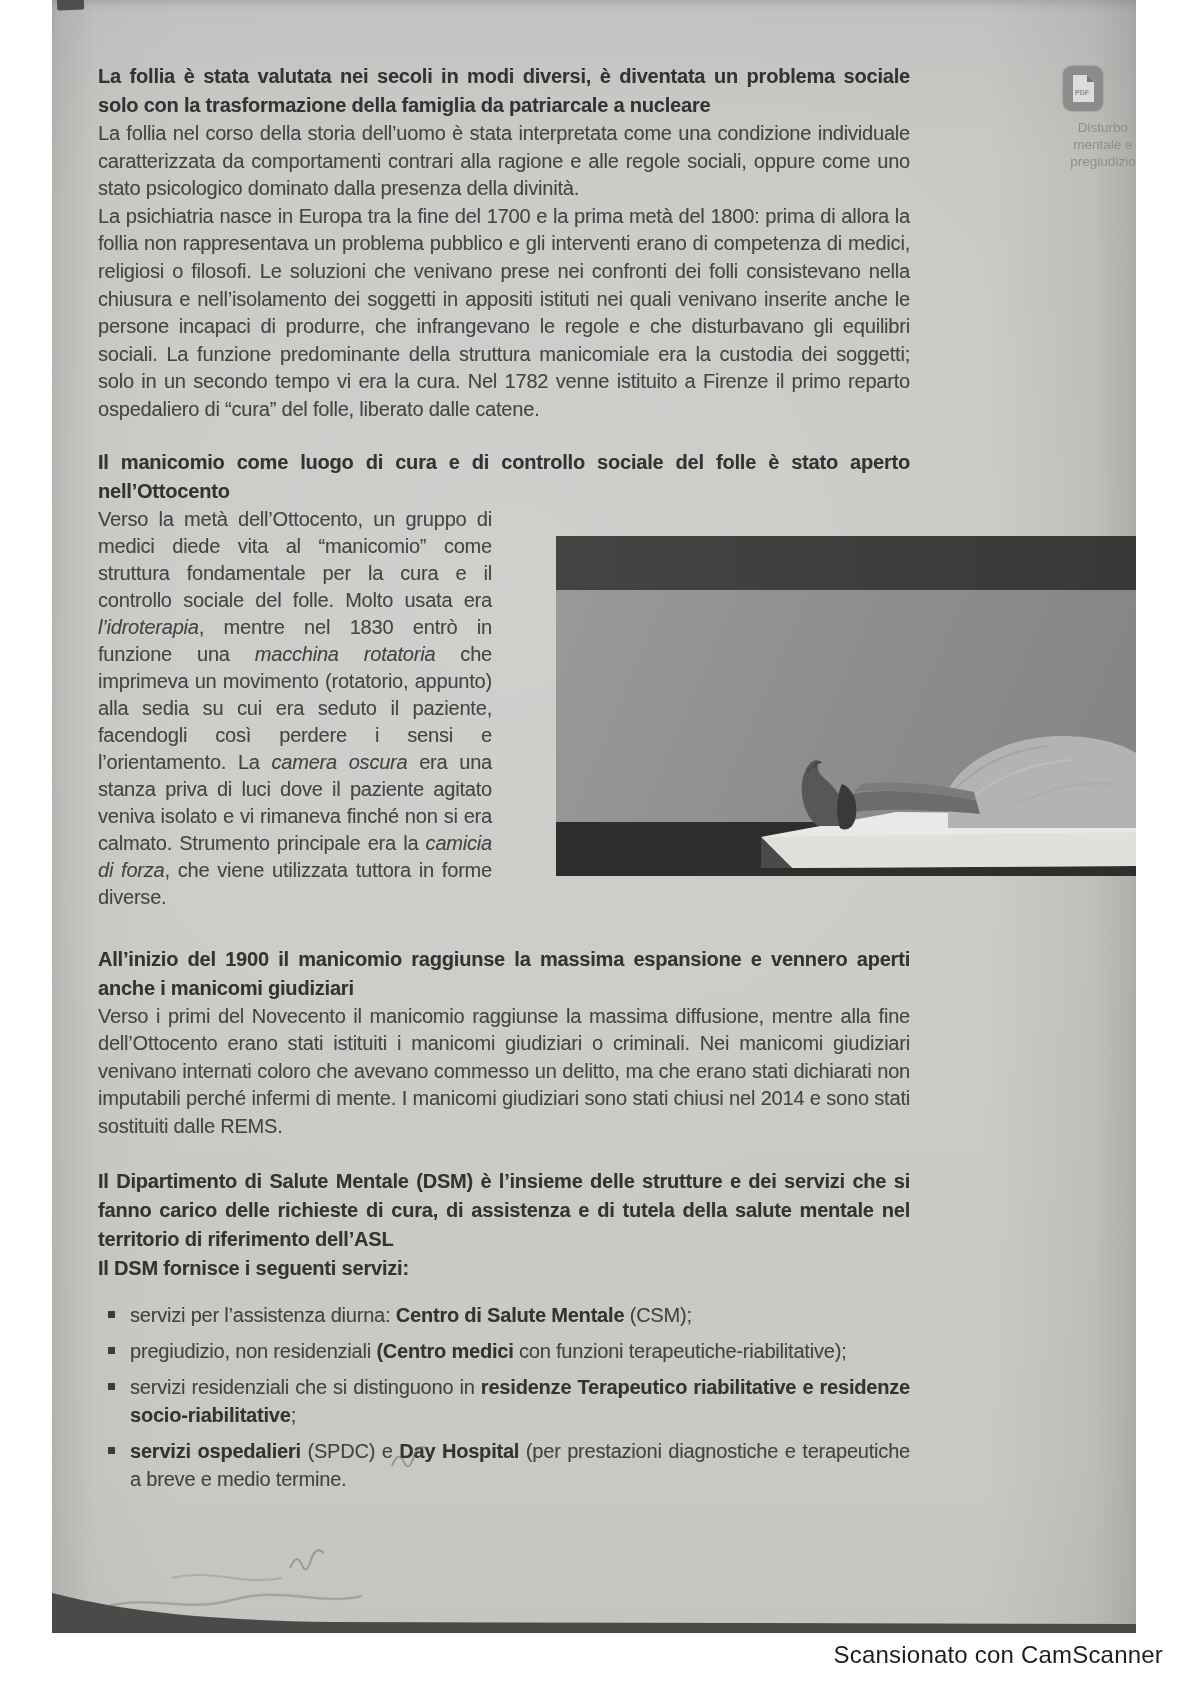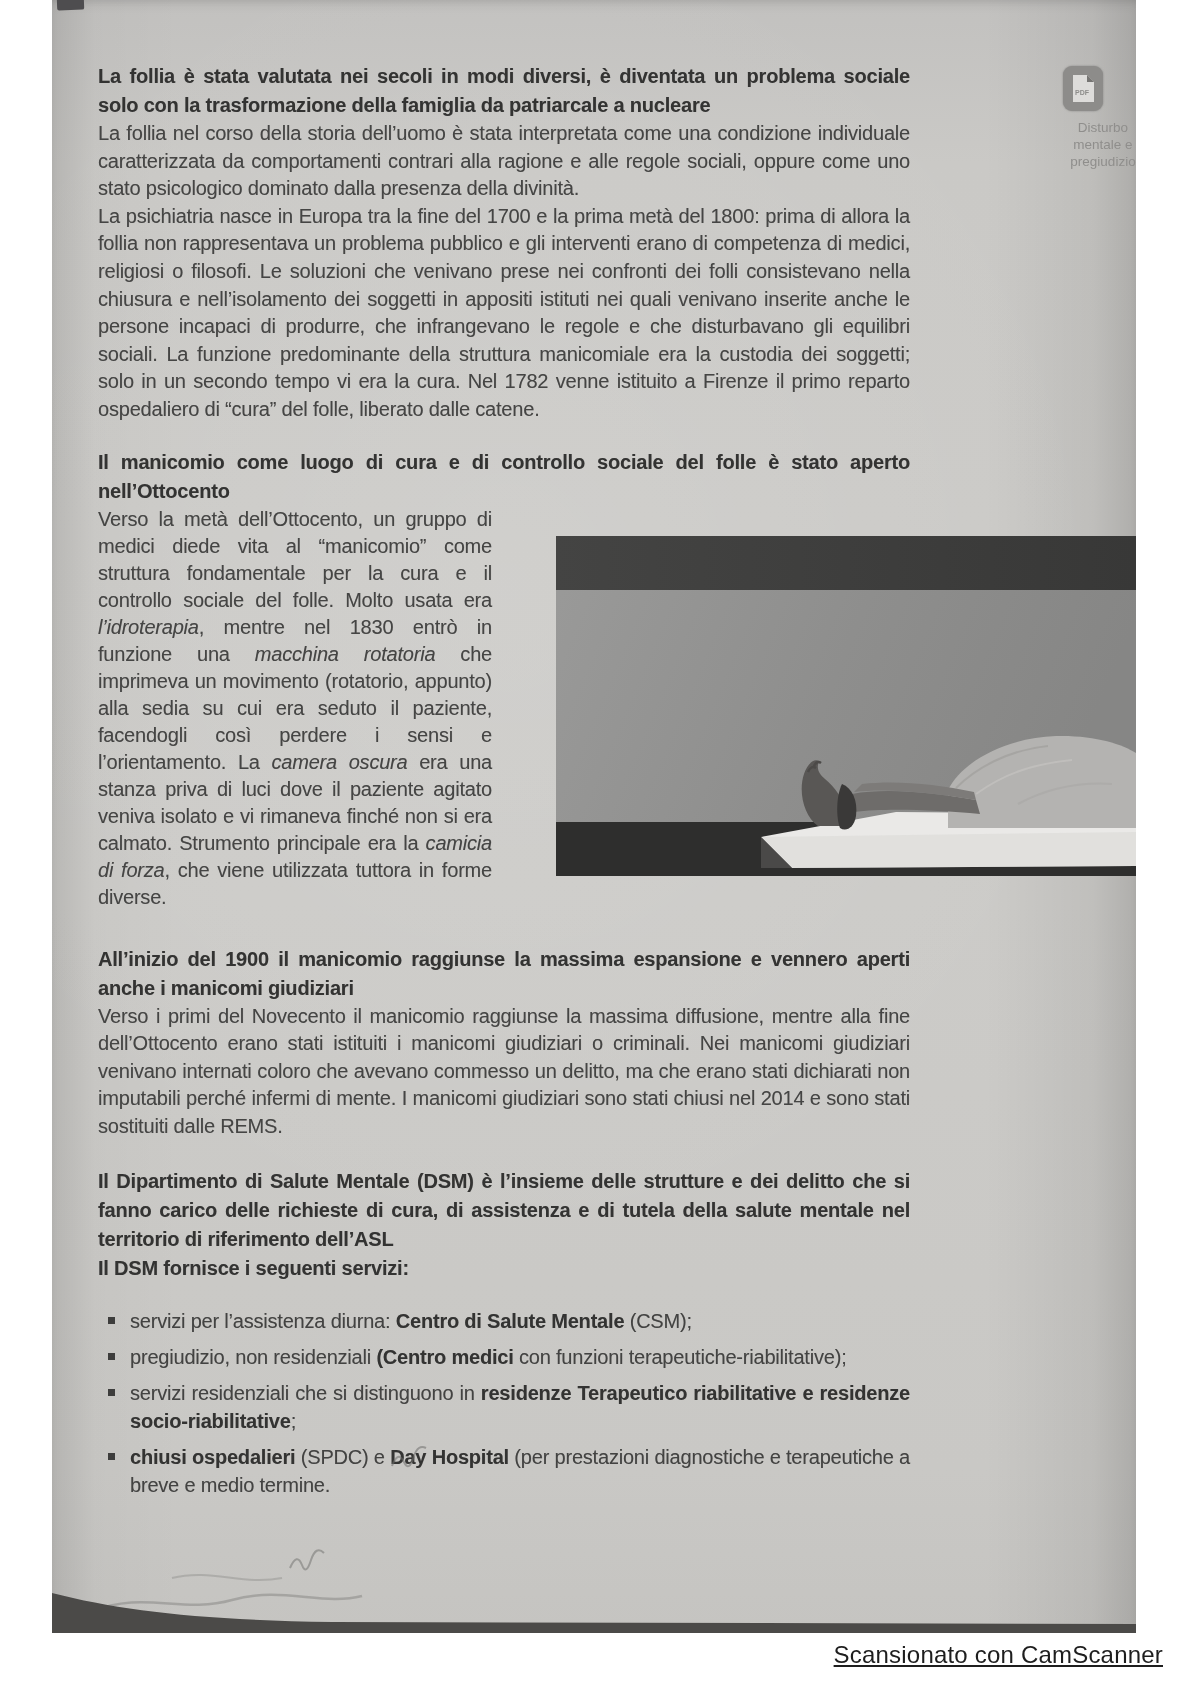--- a/index.html
+++ b/index.html
@@ -30,37 +30,37 @@
   .seg-b{font-weight:bold;color:#333332;}
 
   
   .col-block{overflow:visible;}
   .col-block .colp{line-height:27px;}
   .photo-wrap{float:right;width:580px;margin-right:-226px;margin-left:64px;padding-top:30px;}
   .photo{width:580px;height:340px;display:block;}
   .photo svg{display:block;}
 
   
-  .list{margin-top:24px;}
+  .list{margin-top:18px;}
   .li{position:relative;padding-left:32px;margin-bottom:8px;line-height:28px;}
   .sq{position:absolute;left:10px;top:10px;width:7px;height:7px;background:#3d3d3c;}
 
   
   .pdf-icon{position:absolute;left:1011px;top:66px;width:40px;height:45px;background:#8d8c8a;
             border-radius:9px;box-shadow:0 0 2px rgba(90,90,88,0.6);}
   .pdf-label{position:absolute;left:1011px;top:119px;width:80px;font-size:13.5px;line-height:17px;
              color:#8f8e8c;text-align:center;}
 
   
   .bottom-edge{position:absolute;left:0;bottom:0;width:1084px;height:46px;}
   .scribbles{position:absolute;left:0;top:0;width:1084px;height:1633px;pointer-events:none;}
 
   
   .watermark{position:absolute;right:27px;top:1641px;font-size:24px;color:#1e1e1e;
-             font-family:"Liberation Sans",sans-serif;letter-spacing:0.2px;text-decoration:underline;}
+             font-family:"Liberation Sans",sans-serif;letter-spacing:0.2px;}
 </style>
 </head>
 <body>
 
 <div class="canvas">
 
   <div class="scan">
 
     <div class="corner-mark"></div>
 
@@ -116,40 +116,40 @@
             </svg>
           </div>
         </div>
         <p class="body colp"><span>Verso la metà dell’Ottocento, un gruppo di medici diede vita al “manicomio” come struttura fondamentale per la cura e il controllo sociale del folle. Molto usata era </span><span class="seg-i">l’idroterapia</span><span>, mentre nel 1830 entrò in funzione una </span><span class="seg-i">macchina rotatoria</span><span> che imprimeva un movimento (rotatorio, appunto) alla sedia su cui era seduto il paziente, facendogli così perdere i sensi e l’orientamento. La </span><span class="seg-i">camera oscura</span><span> era una stanza priva di luci dove il paziente agitato veniva isolato e vi rimaneva finché non si era calmato. Strumento principale era la </span><span class="seg-i">camicia di forza</span><span>, che viene utilizzata tuttora in forme diverse.</span></p>
       </div>
 
       <p class="h mt2">All’inizio del 1900 il manicomio raggiunse la massima espansione e vennero aperti anche i manicomi giudiziari</p>
 
       <p class="body">Verso i primi del Novecento il manicomio raggiunse la massima diffusione, mentre alla fine dell’Ottocento erano stati istituiti i manicomi giudiziari o criminali. Nei manicomi giudiziari venivano internati coloro che avevano commesso un delitto, ma che erano stati dichiarati non imputabili perché infermi di mente. I manicomi giudiziari sono stati chiusi nel 2014 e sono stati sostituiti dalle REMS.</p>
 
-      <p class="h mt3">Il Dipartimento di Salute Mentale (DSM) è l’insieme delle strutture e dei delitto che si fanno carico delle richieste di cura, di assistenza e di tutela della salute mentale nel territorio di riferimento dell’ASL</p>
+      <p class="h mt3">Il Dipartimento di Salute Mentale (DSM) è l’insieme delle strutture e dei servizi che si fanno carico delle richieste di cura, di assistenza e di tutela della salute mentale nel territorio di riferimento dell’ASL</p>
 
       <p class="h">Il DSM fornisce i seguenti servizi:</p>
 
       <div class="list">
         <div class="li">
           <span class="sq"></span>
           <span><span>servizi per l’assistenza diurna: </span><span class="seg-b">Centro di Salute Mentale</span><span> (CSM);</span></span>
         </div>
         <div class="li">
           <span class="sq"></span>
           <span><span>pregiudizio, non residenziali </span><span class="seg-b">(Centro medici</span><span> con funzioni terapeutiche-riabilitative);</span></span>
         </div>
         <div class="li">
           <span class="sq"></span>
           <span><span>servizi residenziali che si distinguono in </span><span class="seg-b">residenze Terapeutico riabilitative e residenze socio-riabilitative</span><span>;</span></span>
         </div>
         <div class="li">
           <span class="sq"></span>
-          <span><span class="seg-b">chiusi ospedalieri</span><span> (SPDC) e </span><span class="seg-b">Day Hospital</span><span> (per prestazioni diagnostiche e terapeutiche a breve e medio termine.</span></span>
+          <span><span class="seg-b">servizi ospedalieri</span><span> (SPDC) e </span><span class="seg-b">Day Hospital</span><span> (per prestazioni diagnostiche e terapeutiche a breve e medio termine.</span></span>
         </div>
       </div>
 
     </div>
 
     <div class="pdf-icon">
       <svg width="40" height="45" viewBox="0 0 40 45" xmlns="http://www.w3.org/2000/svg">
         <path d="M10 9 L24 9 L31 16 L31 36 L10 36 Z" fill="#dddcda"></path>
         <path d="M24 9 L24 16 L31 16 Z" fill="#767573"></path>
         <text x="12" y="29" font-size="7" font-weight="bold" fill="#8d8c8a" font-family="Liberation Sans, sans-serif">PDF</text>

